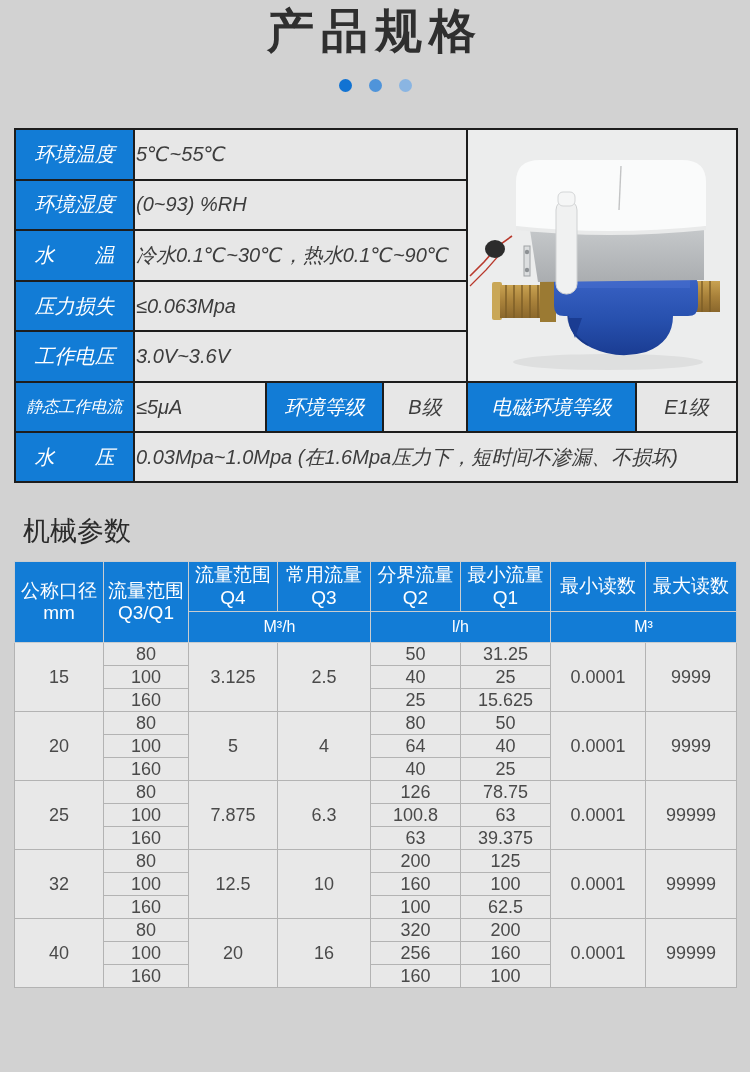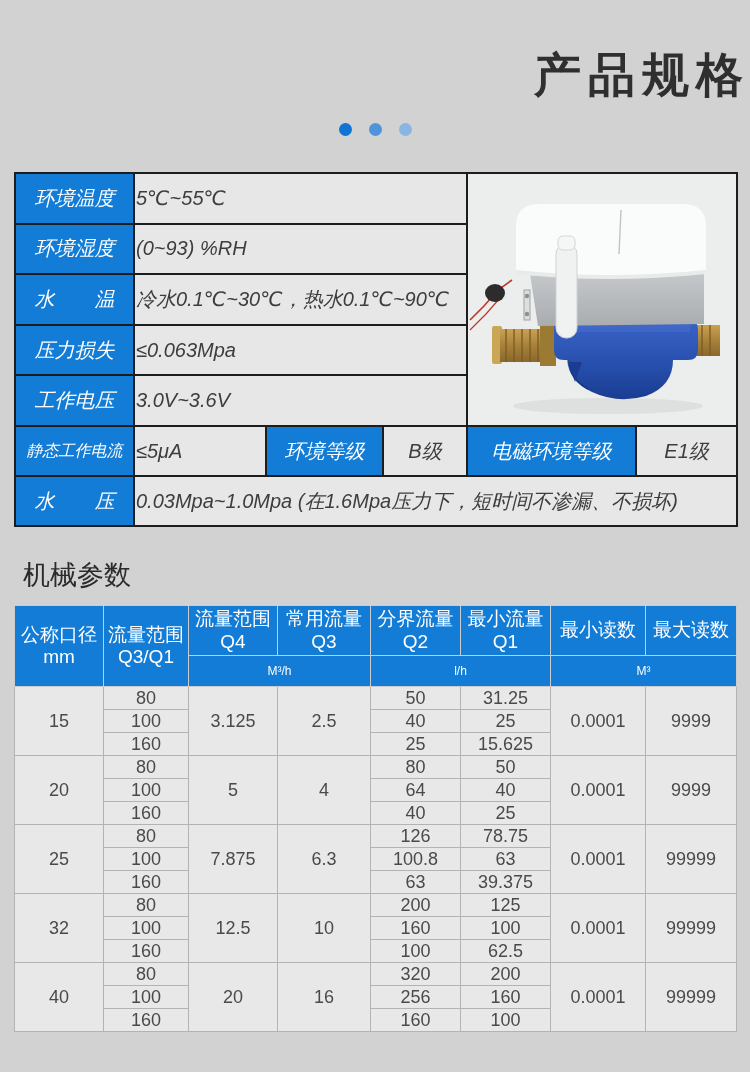--- a/index.html
+++ b/index.html
@@ -3,21 +3,21 @@
 <meta charset="utf-8">
 <style>
   * { box-sizing: border-box; margin: 0; padding: 0; }
   body {
     width: 750px; height: 1072px; margin: 0 auto;
     background: #d2d2d2;
     font-family: "Liberation Sans", "DejaVu Sans", sans-serif;
     overflow: hidden;
   }
   
-  .title-wrap { padding-top: 44px; text-align: right; }
+  .title-wrap { text-align: center; }
   .page-title {
     font-size: 47px; font-weight: 600; color: #2f2f2f;
     letter-spacing: 7px;
   }
   .dots { margin-top: 16px; display: flex; justify-content: center; gap: 17px; }
   .dot { width: 13px; height: 13px; border-radius: 50%; display: inline-block; }
 
   
   table.spec {
     border-collapse: collapse; table-layout: fixed;
@@ -47,21 +47,21 @@
   table.mech {
     border-collapse: collapse; table-layout: fixed;
     width: 722px; margin: 12px 6px 0 14px;
     border: 1px solid #8e8e8e;
   }
   table.mech th {
     background: #127cd6; color: #ffffff; font-weight: 400;
     border: 1px solid #c9cdd0; font-size: 19px; line-height: 1.18;
     white-space: pre-line; height: 50px; padding: 2px 0;
   }
-  table.mech th.unit-row { height: 31px; font-size: 12px; }
+  table.mech th.unit-row { height: 31px; font-size: 16px; }
   table.mech td {
     border: 1px solid #b3b3b3; background: #e8e8e8; color: #4a4a4a;
     text-align: center; font-size: 18px; height: 23px; padding: 0;
   }
   table.mech tr.gstart td { border-top: 1px solid #8b5cf6; }
 </style>
 </head>
 <body>
 
 <div class="title-wrap">

